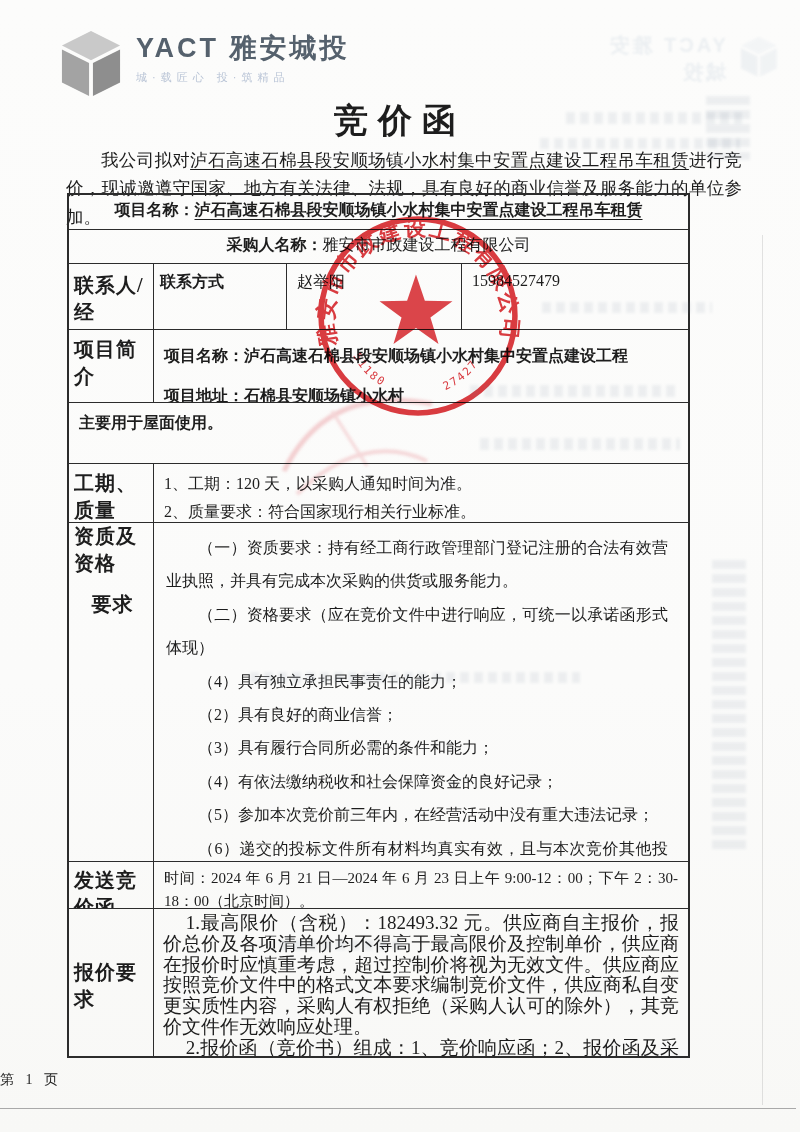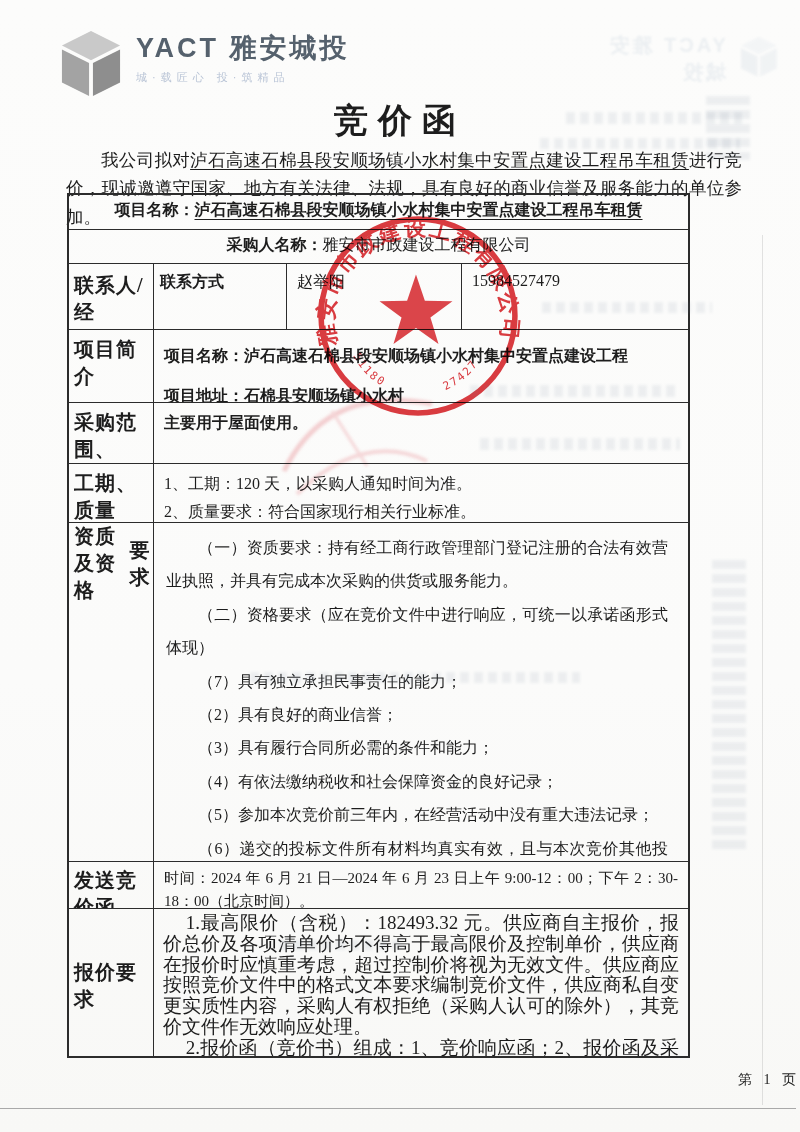--- a/index.html
+++ b/index.html
@@ -47,36 +47,36 @@
   .lab-contact .l1 { display:block; margin-top:2px; }
   .lab-contact .l2 { display:block; margin-top:16px; }
   .cell-person { flex:0 0 175px; border-right:1.6px solid #2c2c2c; padding:8px 10px; font-size:16px; }
   .lab-phone { flex:0 0 133px; border-right:1.6px solid #2c2c2c; font-weight:bold; font-size:16px; padding:8px 6px; }
   .cell-phone { flex:0 0 228px; padding:8px 10px; font-size:16px; font-family:"Liberation Serif",serif; }
   .cell-profile p { margin:0; line-height:40px; font-weight:bold; }
   .cell-scope p { margin-top:4px; font-weight:bold; }
   .lab-scope .l2 { margin-top:11px; }
   .cell-sched p { margin:0; line-height:28px; }
   .lab-sched .l2 { margin-top:7px; text-align:center; }
-  .lab-qual { display:flex; flex-direction:row; justify-content:center; padding:0 2px 0 5px; }
+  .lab-qual { display:flex; flex-direction:column; padding:0 2px 0 5px; }
   .lab-qual .l2 { text-align:center; margin-top:14px; }
   .cell-qual { padding:8px 20px 0 12px; }
   .cell-qual p { margin:0; font-size:16px; line-height:33.4px; text-indent:2em; text-align:justify; }
   .lab-send { padding-top:5px; }
   .cell-send { padding:5px 10px; font-size:15px; line-height:1.5; text-align:justify; }
   .lab-quote { display:flex; align-items:center; }
   .cell-quote { padding:4px 9px; }
   .cell-quote p { margin:0; font-size:19px; line-height:20.8px; text-align:justify; text-indent:1.2em; }
   
   .seal { position:absolute; left:312px; top:210px; width:212px; height:212px;
     mix-blend-mode:multiply; opacity:.9; pointer-events:none; }
   .faint-stamp { position:absolute; left:272px; top:376px; width:180px; height:130px;
     opacity:.45; filter:blur(1.5px); mix-blend-mode:multiply; pointer-events:none; }
   
-  .footer { position:absolute; left:0; top:1071px; width:100%; text-align:right;
+  .footer { position:absolute; left:0; top:1071px; width:100%; text-align:left;
     font-size:14px; letter-spacing:4px; color:#222; }
   .edge-line { position:absolute; left:0; top:1108px; width:796px; height:1.4px;
     background:#a9a9a9; }
   .edge-line-r { position:absolute; left:762px; top:235px; width:1px; height:870px;
     background:rgba(130,130,130,.22); }
   .smudge { position:absolute; pointer-events:none; filter:blur(1.4px); opacity:.10;
     background:repeating-linear-gradient(90deg,#6d7f96 0 9px, transparent 9px 14px); }
   .smudge.v { background:repeating-linear-gradient(180deg,#6d7f96 0 9px, transparent 9px 14px); }
 </style>
 </head>
@@ -133,24 +133,20 @@
 
     <div class="tr h74">
       <div class="td lab">项目简介</div>
       <div class="td cell cell-profile">
         <p>项目名称：泸石高速石棉县段安顺场镇小水村集中安置点建设工程</p>
         <p>项目地址：石棉县安顺场镇小水村</p>
       </div>
     </div>
 
     <div class="tr h62">
-      <div class="td lab lab-scope">
-        <span class="l1">采购范围、</span>
-        <span class="l2">要求描述</span>
-      </div>
       <div class="td cell cell-scope">
         <p>主要用于屋面使用。</p>
       </div>
     </div>
 
     <div class="tr h60">
       <div class="td lab lab-sched">
         <span class="l1">工期、质量</span>
         <span class="l2">要求</span>
       </div>
@@ -161,21 +157,21 @@
     </div>
 
     <div class="tr h340">
       <div class="td lab lab-qual">
         <span class="l1">资质及资格</span>
         <span class="l2">要求</span>
       </div>
       <div class="td cell cell-qual">
         <p>（一）资质要求：持有经工商行政管理部门登记注册的合法有效营业执照，并具有完成本次采购的供货或服务能力。</p>
         <p>（二）资格要求（应在竞价文件中进行响应，可统一以承诺函形式体现）</p>
-        <p>（7）具有独立承担民事责任的能力；</p>
+        <p>（4）具有独立承担民事责任的能力；</p>
         <p>（2）具有良好的商业信誉；</p>
         <p>（3）具有履行合同所必需的条件和能力；</p>
         <p>（4）有依法缴纳税收和社会保障资金的良好记录；</p>
         <p>（5）参加本次竞价前三年内，在经营活动中没有重大违法记录；</p>
         <p>（6）递交的投标文件所有材料均真实有效，且与本次竞价其他投标人无关联；</p>
 
       </div>
     </div>
 
     <div class="tr h48">

